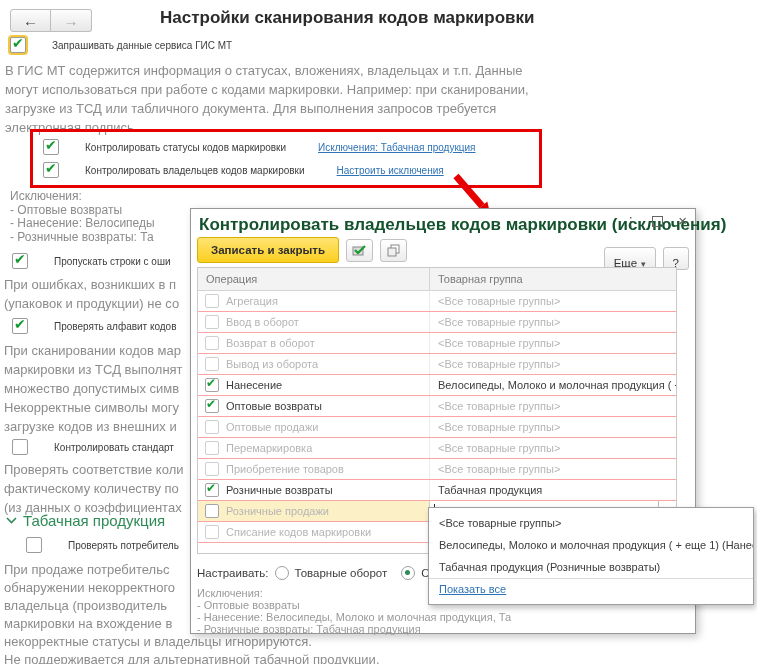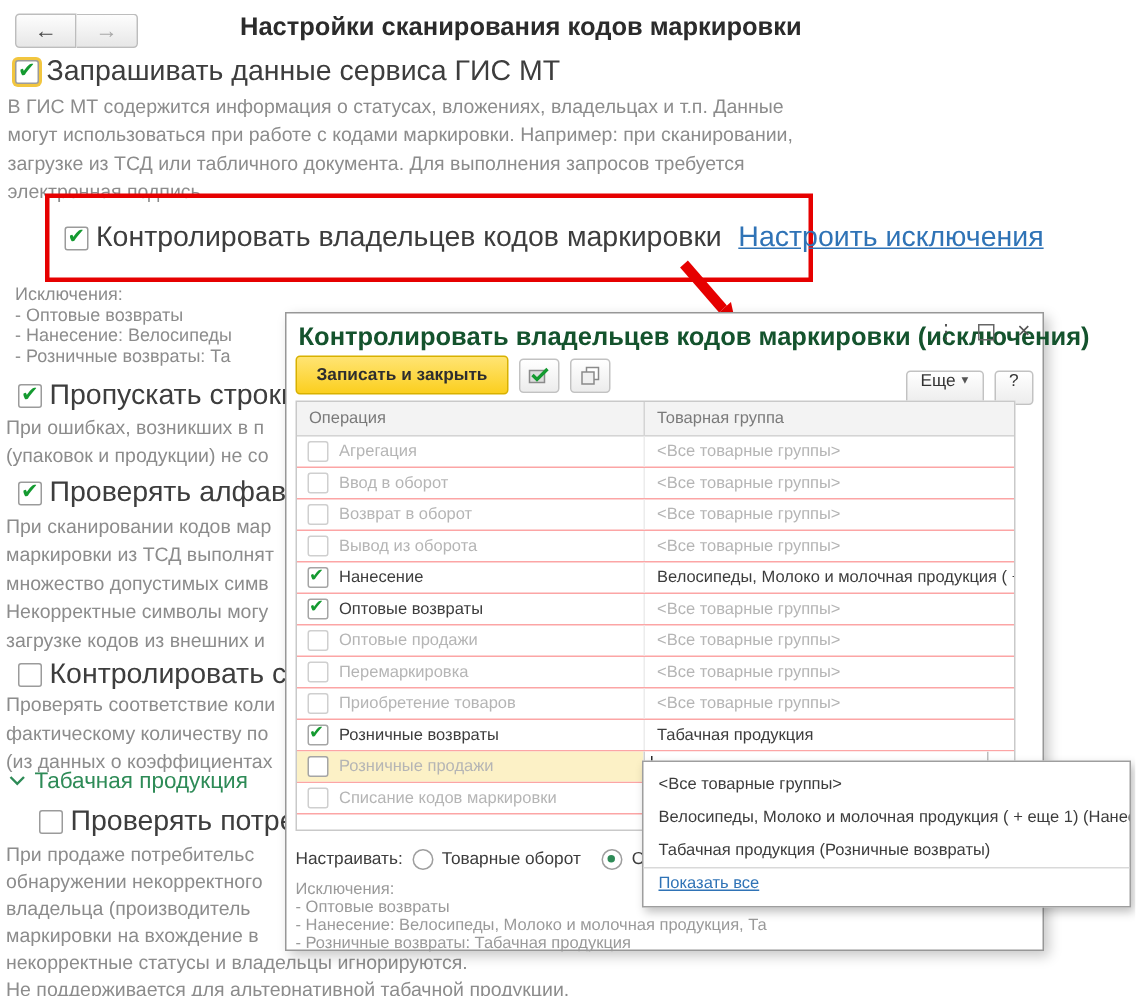--- a/index.html
+++ b/index.html
@@ -8,21 +8,21 @@
   .abs{position:absolute;}
   .link{color:#2f73b6;text-decoration:underline;cursor:pointer;white-space:nowrap;}
   
   .navgrp{left:10px;top:9px;display:flex;}
   .navbtn{width:41px;height:23px;border:1px solid #bdbdbd;background:linear-gradient(#fdfdfd,#e7e7e7);
     display:flex;align-items:center;justify-content:center;font-size:15px;box-sizing:border-box;cursor:pointer;}
   .navbtn.b1{border-radius:3px 0 0 3px;color:#444;}
   .navbtn.b2{border-radius:0 3px 3px 0;color:#a8a8a8;border-left:none;}
   .h1{left:160px;top:8px;font-size:17px;font-weight:bold;color:#2b2b2b;white-space:nowrap;}
   
-  .cbrow{display:flex;align-items:center;gap:5px;font-size:19px;color:#3d3d3d;white-space:nowrap;}
+  .cbrow{display:flex;align-items:center;gap:26px;font-size:10px;color:#3d3d3d;white-space:nowrap;}
   .cb{width:14px;height:14px;border:1px solid #9b9b9b;border-radius:2px;background:#fff;position:relative;flex:none;cursor:pointer;}
   .cb.on::after{content:"✔";position:absolute;left:1px;top:-3px;color:#149a30;font-size:14px;font-weight:bold;}
   .cb.focus{box-shadow:0 0 0 2px #f2c63f;}
   .p{font-size:13px;line-height:19px;color:#8c8c8c;white-space:nowrap;}
   .redbox{left:30px;top:129px;width:512px;height:59px;border:3px solid #e60000;box-sizing:border-box;
     display:flex;flex-direction:column;justify-content:space-evenly;padding-left:10px;z-index:5;background:transparent;}
   .excl{font-size:12px;line-height:13.5px;color:#8c8c8c;white-space:nowrap;}
   .greenhdr{display:flex;align-items:center;gap:6px;font-size:15px;color:#2e8b57;white-space:nowrap;cursor:pointer;}
   
   .modal{left:190px;top:208px;width:506px;height:426px;background:#fff;border:1px solid #979797;
@@ -31,21 +31,21 @@
   .mctrl{position:absolute;top:3px;right:8px;display:flex;gap:15px;align-items:center;color:#555;height:18px;}
   .mmenu{font-size:13px;cursor:pointer;}
   .mmax{width:9px;height:9px;border:1.5px solid #666;cursor:pointer;}
   .mclose{font-size:15px;cursor:pointer;line-height:12px;}
   .mbar{position:absolute;left:6px;top:28px;right:6px;height:26px;display:flex;gap:7px;align-items:center;}
   .btn-yellow{height:24px;padding:0 13px;background:linear-gradient(#ffe473,#fbcf1f);border:1px solid #d8b100;
     border-radius:3px;font-weight:bold;font-size:11.5px;color:#2e2e2e;display:flex;align-items:center;cursor:pointer;}
   .icobtn{width:27px;height:23px;border:1px solid #c2c2c2;border-radius:3px;background:linear-gradient(#ffffff,#ececec);
     display:flex;align-items:center;justify-content:center;box-sizing:border-box;cursor:pointer;}
   .btn-plain{height:23px;padding:0 9px;border:1px solid #c2c2c2;border-radius:3px;background:linear-gradient(#ffffff,#ececec);
-    display:flex;align-items:flex-start;gap:4px;font-size:11.5px;color:#333;box-sizing:border-box;cursor:pointer;margin-top:16px;}
+    display:flex;align-items:flex-end;gap:4px;font-size:11.5px;color:#333;box-sizing:border-box;cursor:pointer;margin-top:16px;}
   .caret-dn::after{content:"▾";font-size:9px;color:#555;}
   .spacer{flex:1;}
   
   .tbl{position:absolute;left:6px;top:58px;width:480px;height:287px;border:1px solid #c9c9c9;box-sizing:border-box;font-size:11px;background:#fff;}
   .thead{display:flex;height:22px;background:#f3f3f3;border-bottom:1px solid #d4d4d4;color:#7a7a7a;align-items:center;}
   .th-op{width:231px;padding-left:8px;box-sizing:border-box;}
   .th-gr{flex:1;padding-left:8px;border-left:1px solid #d4d4d4;height:100%;display:flex;align-items:center;box-sizing:border-box;}
   .trow{display:flex;height:20px;border-bottom:1px solid #fca5a5;align-items:stretch;cursor:pointer;}
   .c-op{width:231px;display:flex;align-items:center;gap:7px;padding-left:7px;box-sizing:border-box;white-space:nowrap;overflow:hidden;}
   .c-gr{flex:1;border-left:1px solid #ececec;display:flex;align-items:center;padding-left:8px;box-sizing:border-box;white-space:nowrap;overflow:hidden;}
@@ -91,20 +91,25 @@
   <div class="abs p" style="left:5px;top:61px;">
     <div>В ГИС МТ содержится информация о статусах, вложениях, владельцах и т.п. Данные</div>
     <div>могут использоваться при работе с кодами маркировки. Например: при сканировании,</div>
     <div>загрузке из ТСД или табличного документа. Для выполнения запросов требуется</div>
     <div>электронная подпись.</div>
   </div>
 
   <div class="abs redbox">
     <div class="cbrow">
       <span class="cb on"></span>
+      <span>Контролировать статусы кодов маркировки</span>
+      <span class="link" style="margin-left:6px;">Исключения: Табачная продукция</span>
+    </div>
+    <div class="cbrow">
+      <span class="cb on"></span>
       <span>Контролировать владельцев кодов маркировки</span>
       <span class="link" style="margin-left:6px;">Настроить исключения</span>
     </div>
   </div>
 
   <svg class="abs" style="left:450px;top:172px;z-index:6;" width="48" height="50">
     <polygon points="3.4,6.3 8.6,1.7 34.6,31.7 29.4,36.3" fill="#e60000"></polygon>
     <polygon points="26.7,38.6 37.3,29.4 40.5,43.8" fill="#e60000"></polygon>
   </svg>
 

